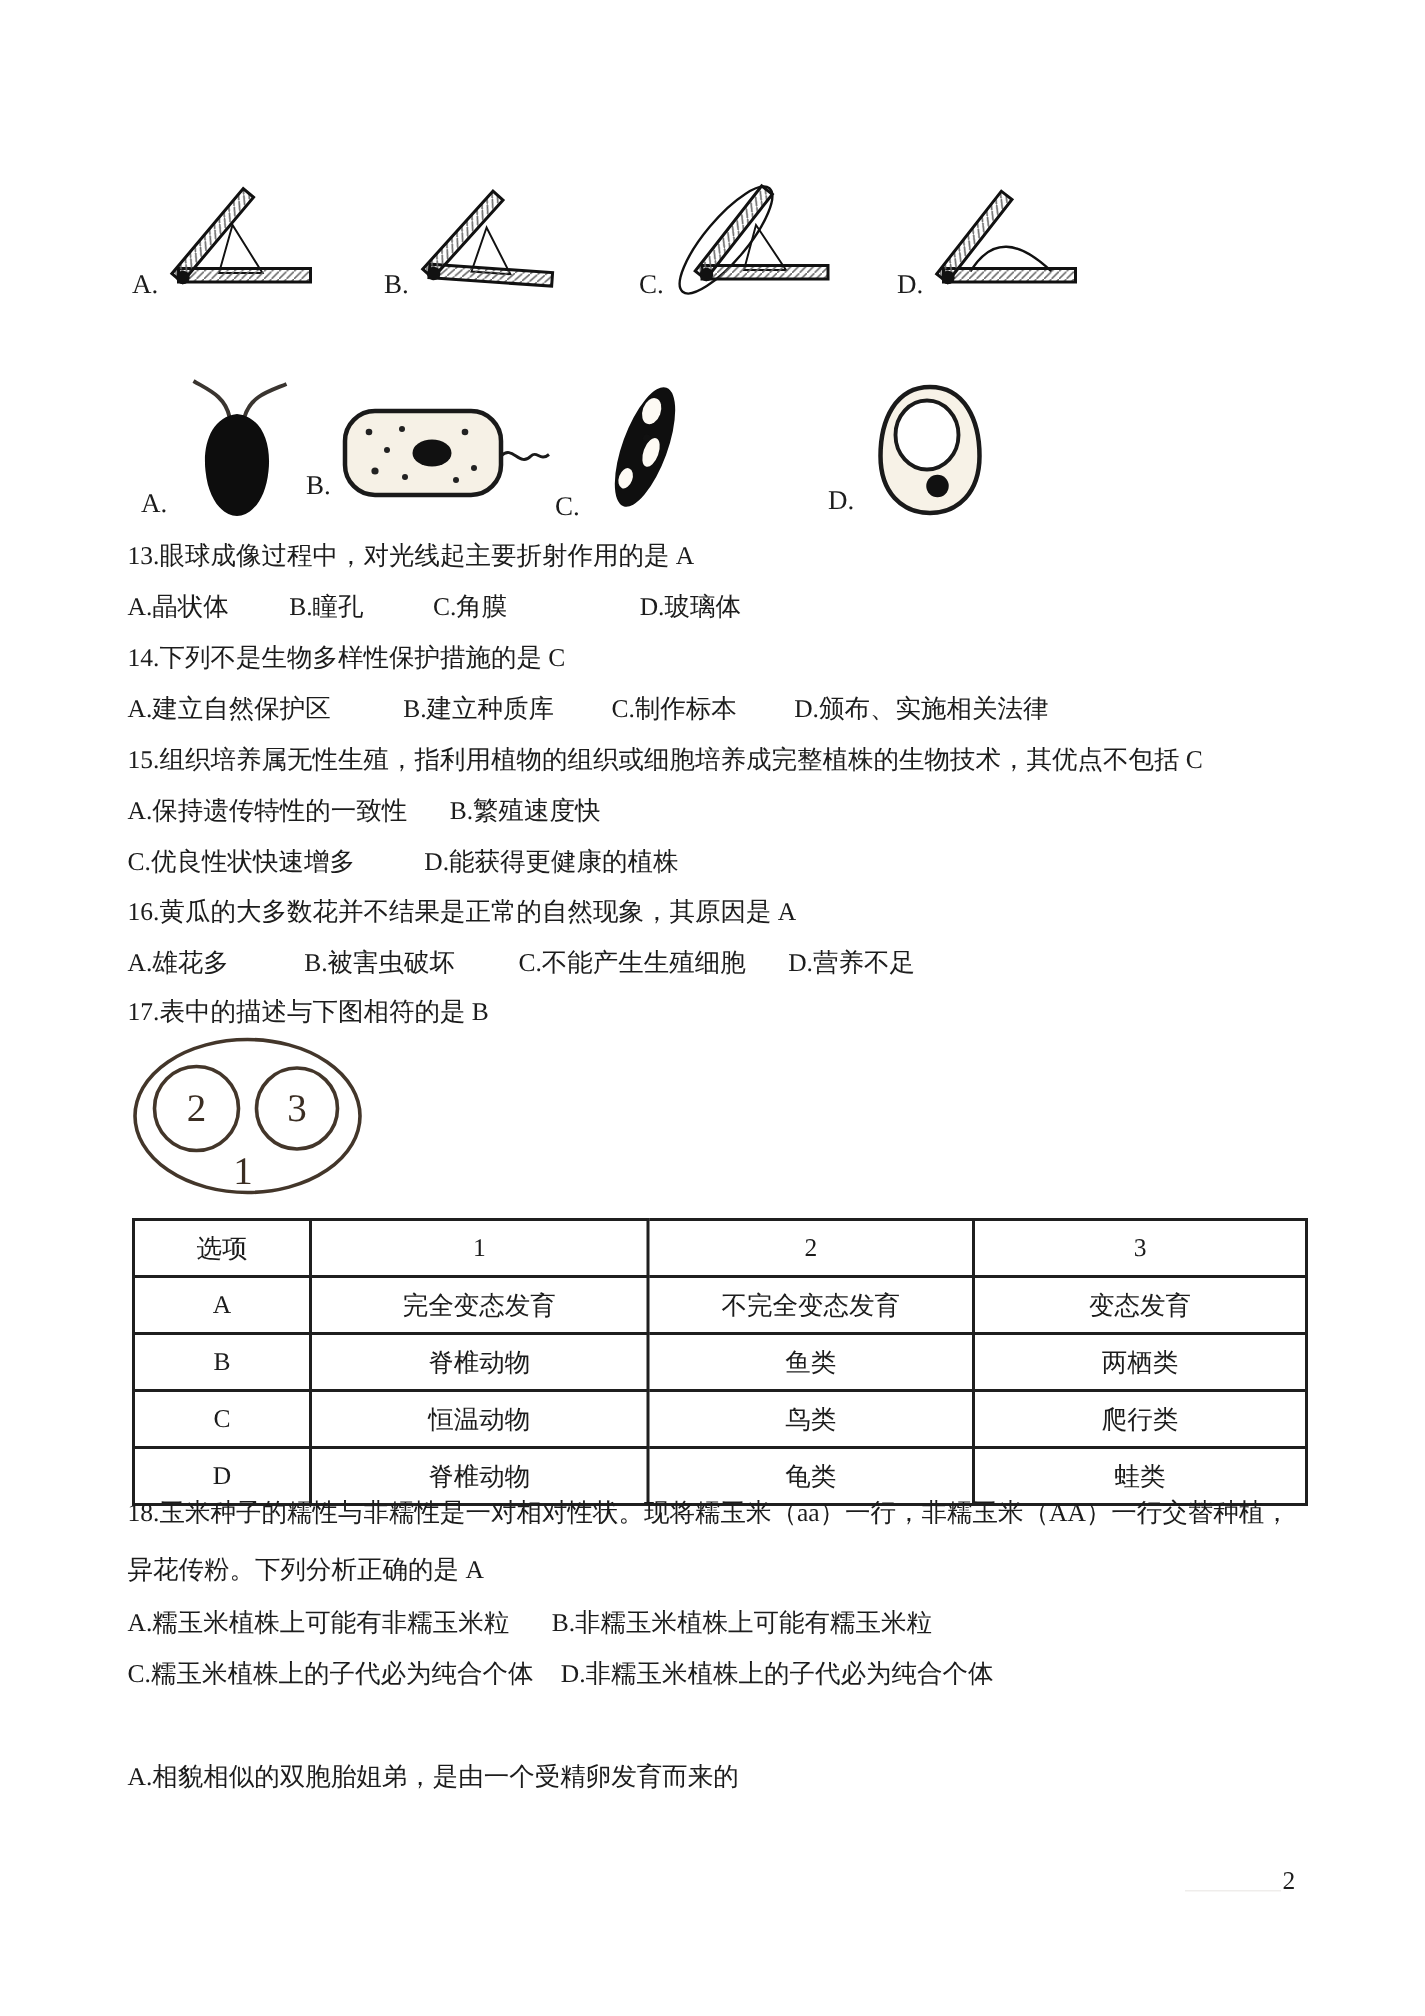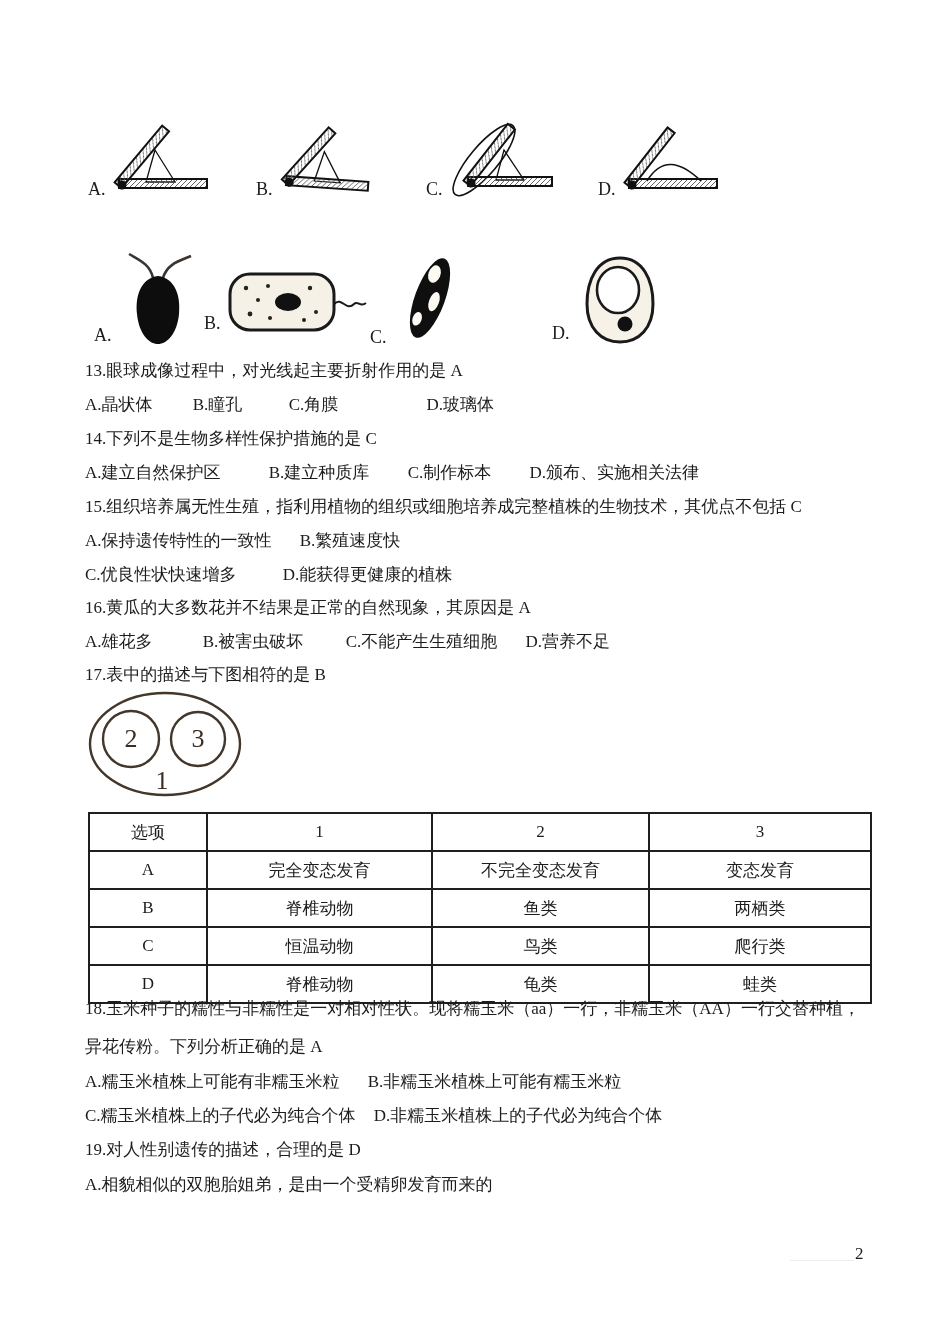--- a/index.html
+++ b/index.html
@@ -226,19 +226,18 @@
   <div class="line" style="left:85px;top:1036px;">异花传粉。下列分析正确的是 A</div>
   <div class="line" style="left:85px;top:1071px;">
     <span class="opt" style="margin-right:24px;">A.糯玉米植株上可能有非糯玉米粒</span>
     <span class="opt">B.非糯玉米植株上可能有糯玉米粒</span>
   </div>
   <div class="line" style="left:85px;top:1105px;">
     <span class="opt" style="margin-right:14px;">C.糯玉米植株上的子代必为纯合个体</span>
     <span class="opt">D.非糯玉米植株上的子代必为纯合个体</span>
   </div>
 
-  <div class="line" style="left:85px;top:1139px;">19.对人性别遗传的描述，合理的是 D</div>
   <div class="line" style="left:85px;top:1174px;">A.相貌相似的双胞胎姐弟，是由一个受精卵发育而来的</div>
 
   <div class="footline"></div>
   <div class="pagenum">2</div>
 
 </div>
 
 </body></html>

